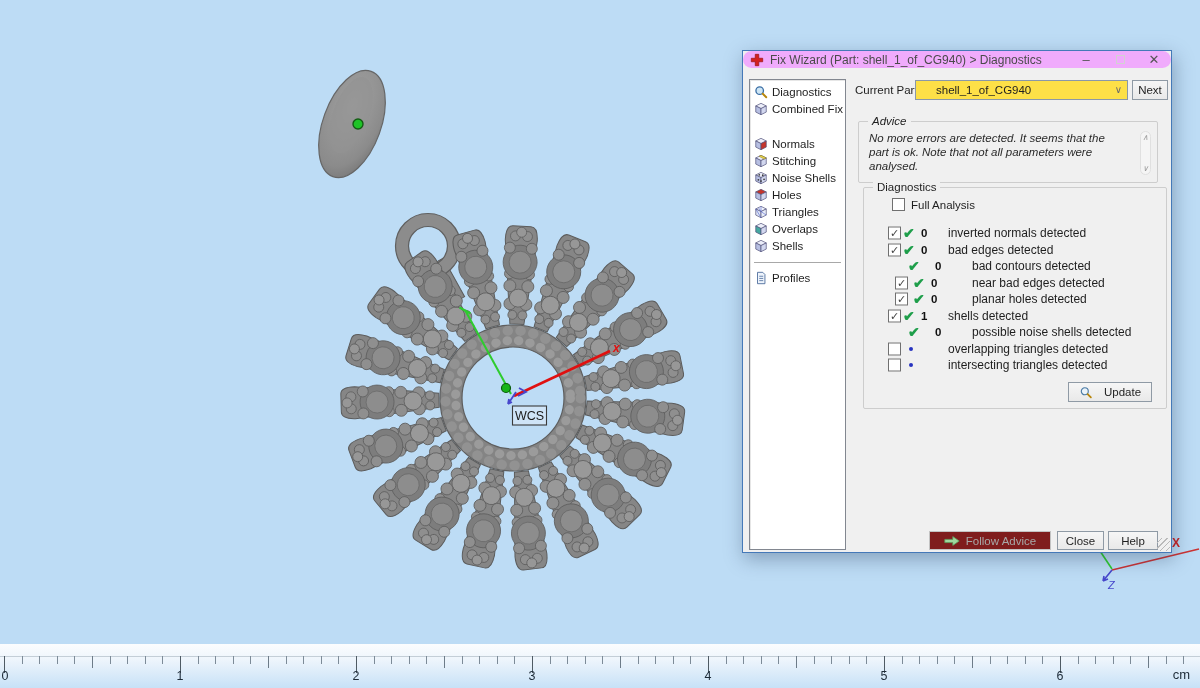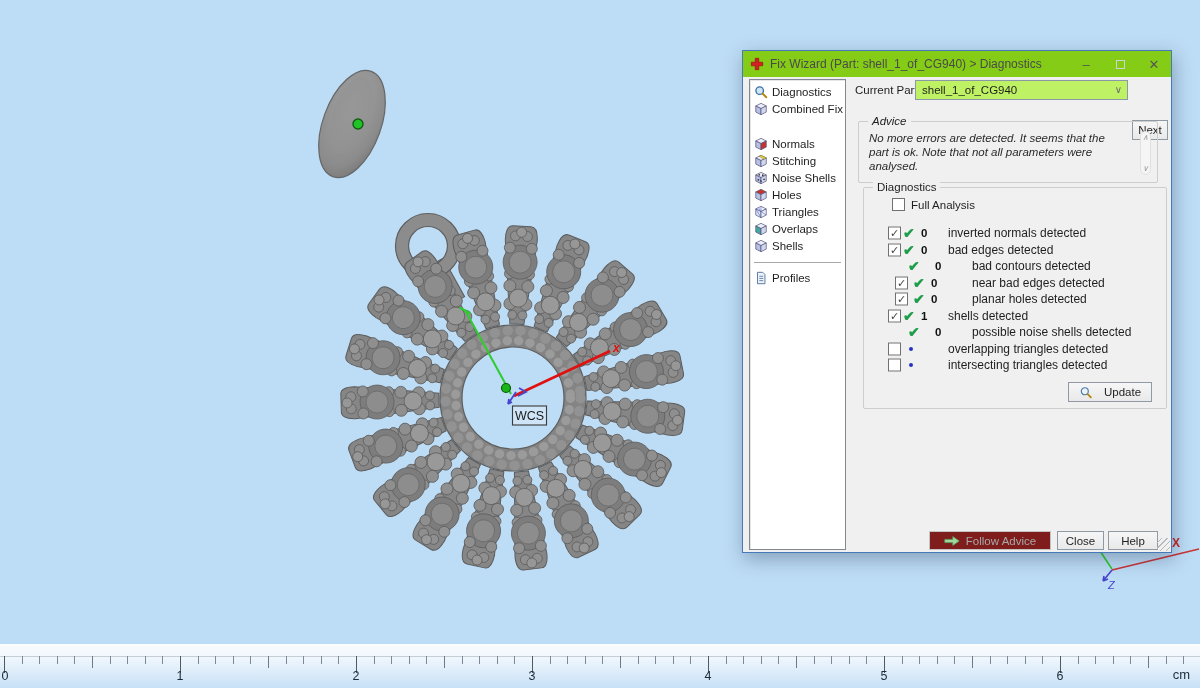--- a/index.html
+++ b/index.html
@@ -18,44 +18,44 @@
   .ticks-half  { position:absolute; top:12px; left:4px; right:0; height:12px;
            background:repeating-linear-gradient(90deg,#6d7b88 0 1px, transparent 1px 88px); }
   .ticks-major { position:absolute; top:12px; left:4px; right:0; height:17px;
            background:repeating-linear-gradient(90deg,#4e5a64 0 1px, transparent 1px 176px); }
   .ruler-num { position:absolute; top:25px; font-size:12.5px; color:#1d2b38; transform:translateX(-50%); }
   .ruler-unit { position:absolute; right:10px; top:23px; font-size:13px; color:#1d2b38; }
 
   
   .dialog { position:absolute; left:742px; top:50px; width:430px; height:503px;
             background:#f0f0f0; border:1px solid #4579b8; box-shadow:2px 6px 18px rgba(30,50,80,.35); }
-  .titlebar { height:26px; background:#84cc16; display:flex; align-items:center; padding-left:7px; }
+  .titlebar { height:17px; background:#f0abfc; display:flex; align-items:center; padding-left:7px;border-radius:12px; }
   .titlebar-text { font-size:12px; color:#4a4a4a; margin-left:6px; flex:1; white-space:nowrap; overflow:hidden; }
   .winbtn { width:34px; height:26px; display:flex; align-items:center; justify-content:center;
             font-size:13px; color:#555; }
   .winbtn.max-disabled { color:#cfcfcf; }
   .winbtn.max-disabled .maxbox { width:9px; height:9px; border:1px solid #d2d2d2; }
 
   
   .sidebar { position:absolute; left:6px; top:28px; width:97px; height:471px; background:#fff;
              border:1px solid #828790; box-shadow:inset 1px 1px 0 #e6e6e6; padding:3px 0 0 4px; }
   .side-item { display:flex; align-items:center; gap:4px; height:17px; font-size:11.5px; color:#1e1e1e; cursor:default; }
   .side-gap { height:18px; }
   .side-sep { border-top:1px solid #a8a8a8; margin:8px 4px 6px 0; }
   .cube, .mini-icon { width:14px; height:14px; flex:0 0 14px; }
 
   
   .cp-label { position:absolute; left:112px; top:33px; font-size:11.5px; color:#1e1e1e; }
-  .cp-select { position:absolute; left:172px; top:29px; width:213px; height:20px; background:#bef264;
+  .cp-select { position:absolute; left:172px; top:29px; width:213px; height:20px; background:#fde047;
                border:1px solid #8a98a8; font-size:11.5px; color:#1e1e1e; display:flex; align-items:center;
-               padding-left:6px; }
+               padding-left:20px; }
   .cp-chevron { position:absolute; right:5px; top:3px; color:#6a6a6a; font-size:10px; }
   .btn { background:linear-gradient(#f6f6f6,#e9e9e9); border:1px solid #8f9aa5; font-size:11.5px;
          color:#1e1e1e; display:flex; align-items:center; justify-content:center; }
-  .next-btn { position:absolute; left:389px; top:29px; width:36px; height:20px;margin-top:40px; }
+  .next-btn { position:absolute; left:389px; top:29px; width:36px; height:20px; }
 
   
   .groupbox { position:absolute; border:1px solid #cdcdcd; border-radius:2px; }
   .groupbox-label { position:absolute; top:-7px; left:9px; background:#f0f0f0; padding:0 4px;
                     font-size:11.5px; color:#1e1e1e; }
   .advice-box { left:115px; top:70px; width:300px; height:62px;font-style:italic; }
   .advice-text { position:absolute; left:10px; top:9px; width:258px; font-size:11.5px; line-height:14px; color:#2a2a2a; }
   .advice-scroll { position:absolute; right:6px; top:9px; bottom:7px; width:11px; background:#f5f5f5;
                    border:1px solid #e0e0e0; border-radius:6px; display:flex; flex-direction:column;
                    justify-content:space-between; align-items:center; font-size:8px; color:#9a9a9a; padding:1px 0; }

